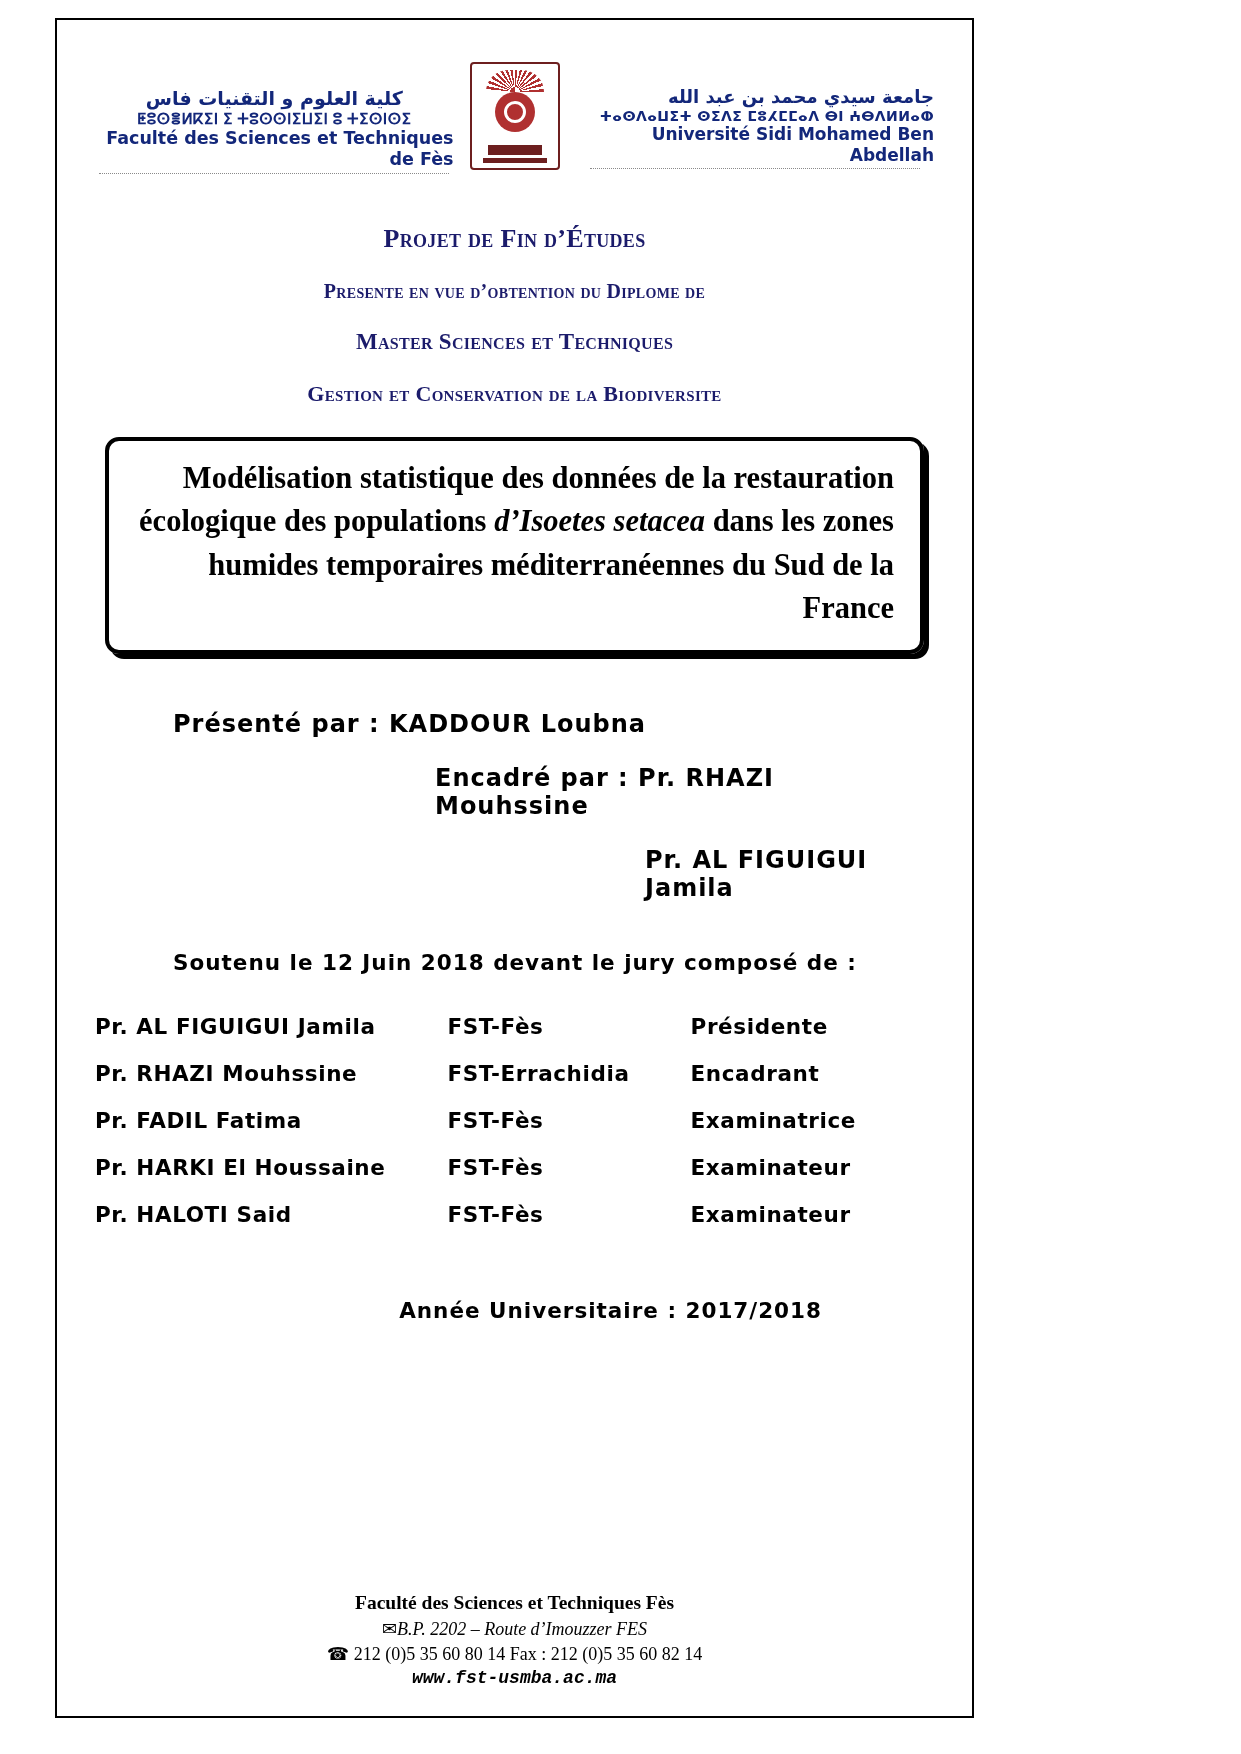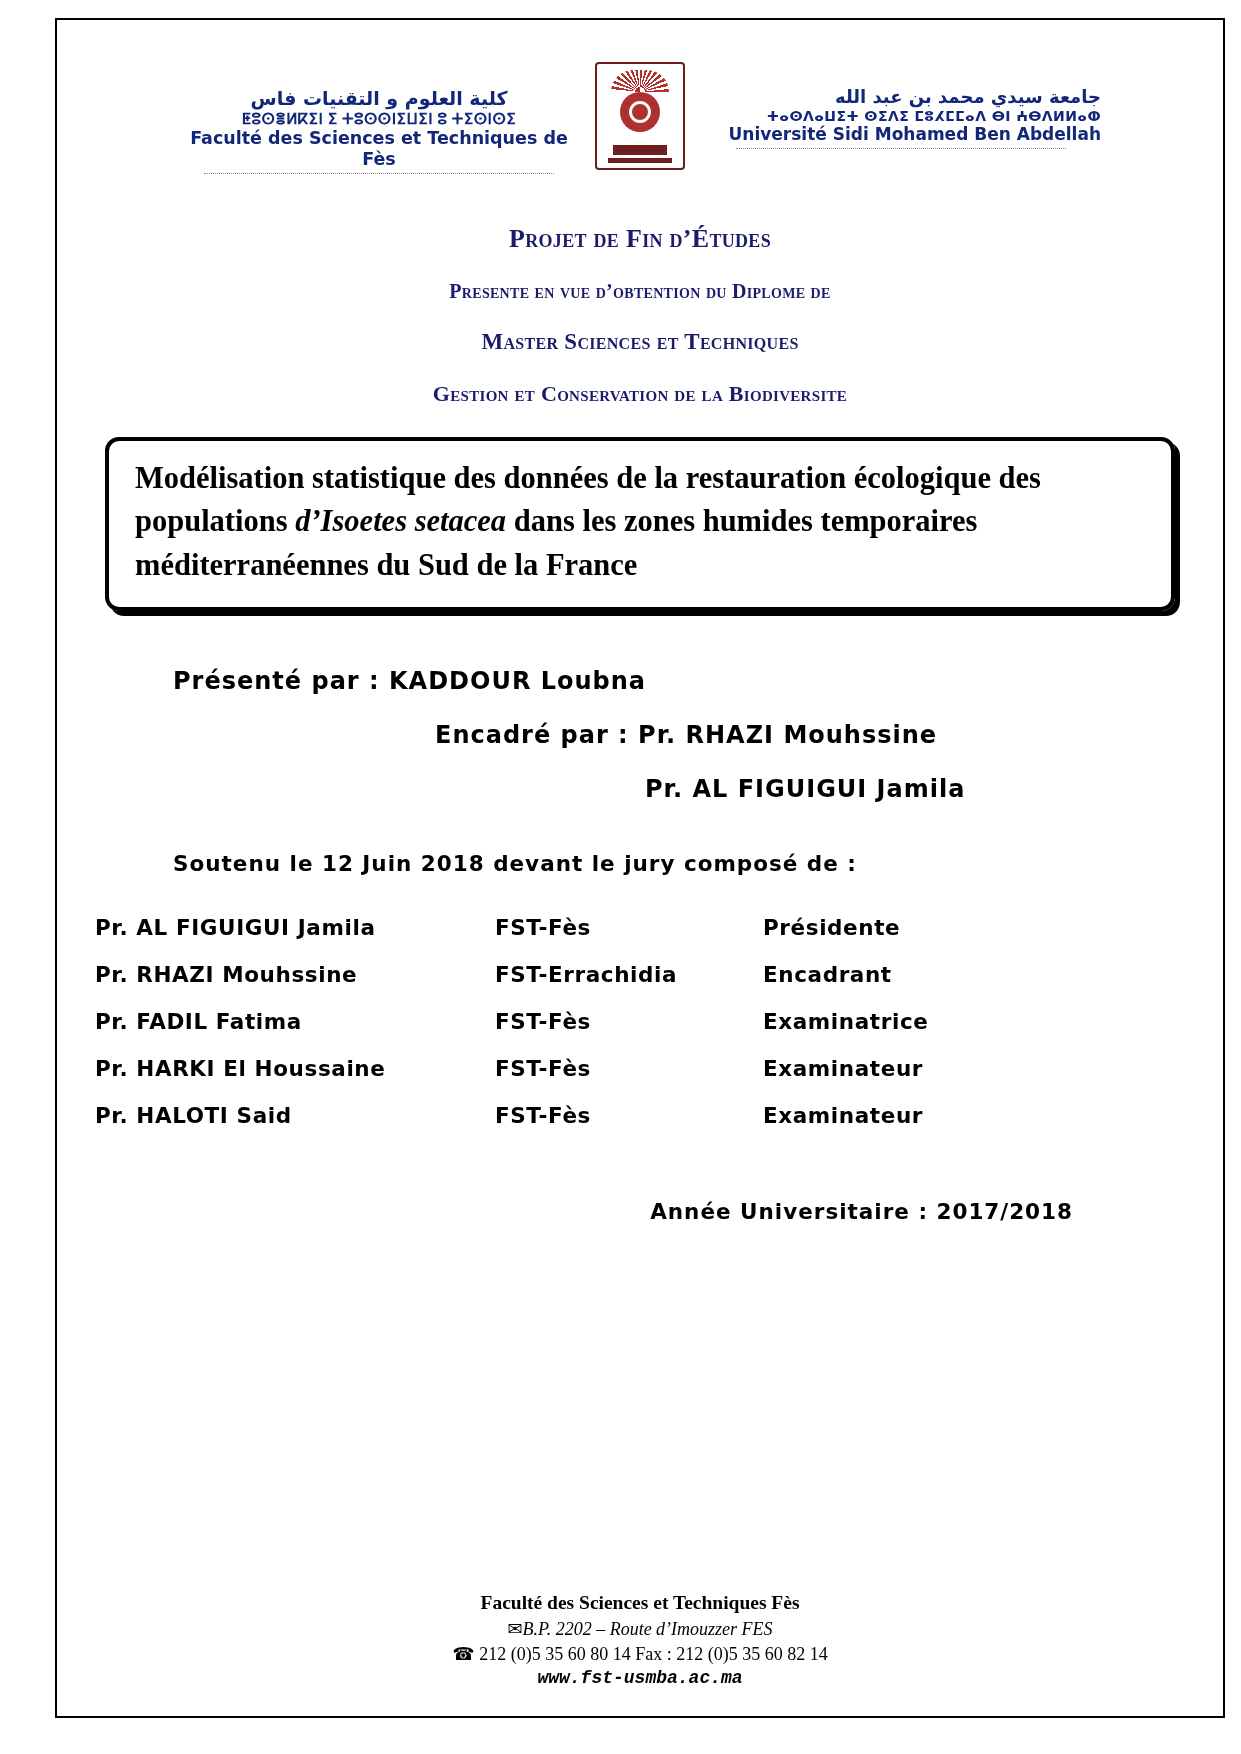--- a/index.html
+++ b/index.html
@@ -11,21 +11,21 @@
     width: 1241px;
     height: 1754px;
     font-family: "Liberation Serif", serif;
     color: #000000;
     position: relative;
   }
   .page {
     position: absolute;
     left: 55px;
     top: 18px;
-    width: 1170px;
+    width: 919px;
     height: 1700px;
     border: 2px solid #000000;
     box-sizing: border-box;
     background: #ffffff;
     padding-left: 44px;
   }
   .inner {
     position: absolute;
     left: 0;
     top: 0;
@@ -63,20 +63,21 @@
     color: #13277a;
     letter-spacing: .5px;
     line-height: 1.2;
   }
   .logo-left .fr {
     font-family: "DejaVu Sans", sans-serif;
     font-size: 17.5px;
     font-weight: bold;
     color: #13277a;
     line-height: 1.2;
+    text-align: right;
   }
   .logo-left .rule {
     margin: 3px auto 0 auto;
     width: 350px;
     border-top: 1px dotted #8a8a8a;
   }
   .crest {
     width: 86px;
     height: 104px;
     border: 2px solid #6d1f1f;
@@ -190,21 +191,21 @@
   
   .title-box {
     margin: 30px 10px 0 10px;
     border: 4px solid #000000;
     border-radius: 14px;
     padding: 16px 26px 20px 26px;
     box-shadow: 5px 5px 0 #000000;
   }
   .title-box p {
     margin: 0;
-    text-align: left;
+    text-align: right;
     font-family: "Liberation Serif", serif;
     font-weight: bold;
     font-size: 30.5px;
     line-height: 1.42;
   }
   .title-box i { font-style: italic; }
 
   
   .mono {
     font-family: "DejaVu Sans", sans-serif;

